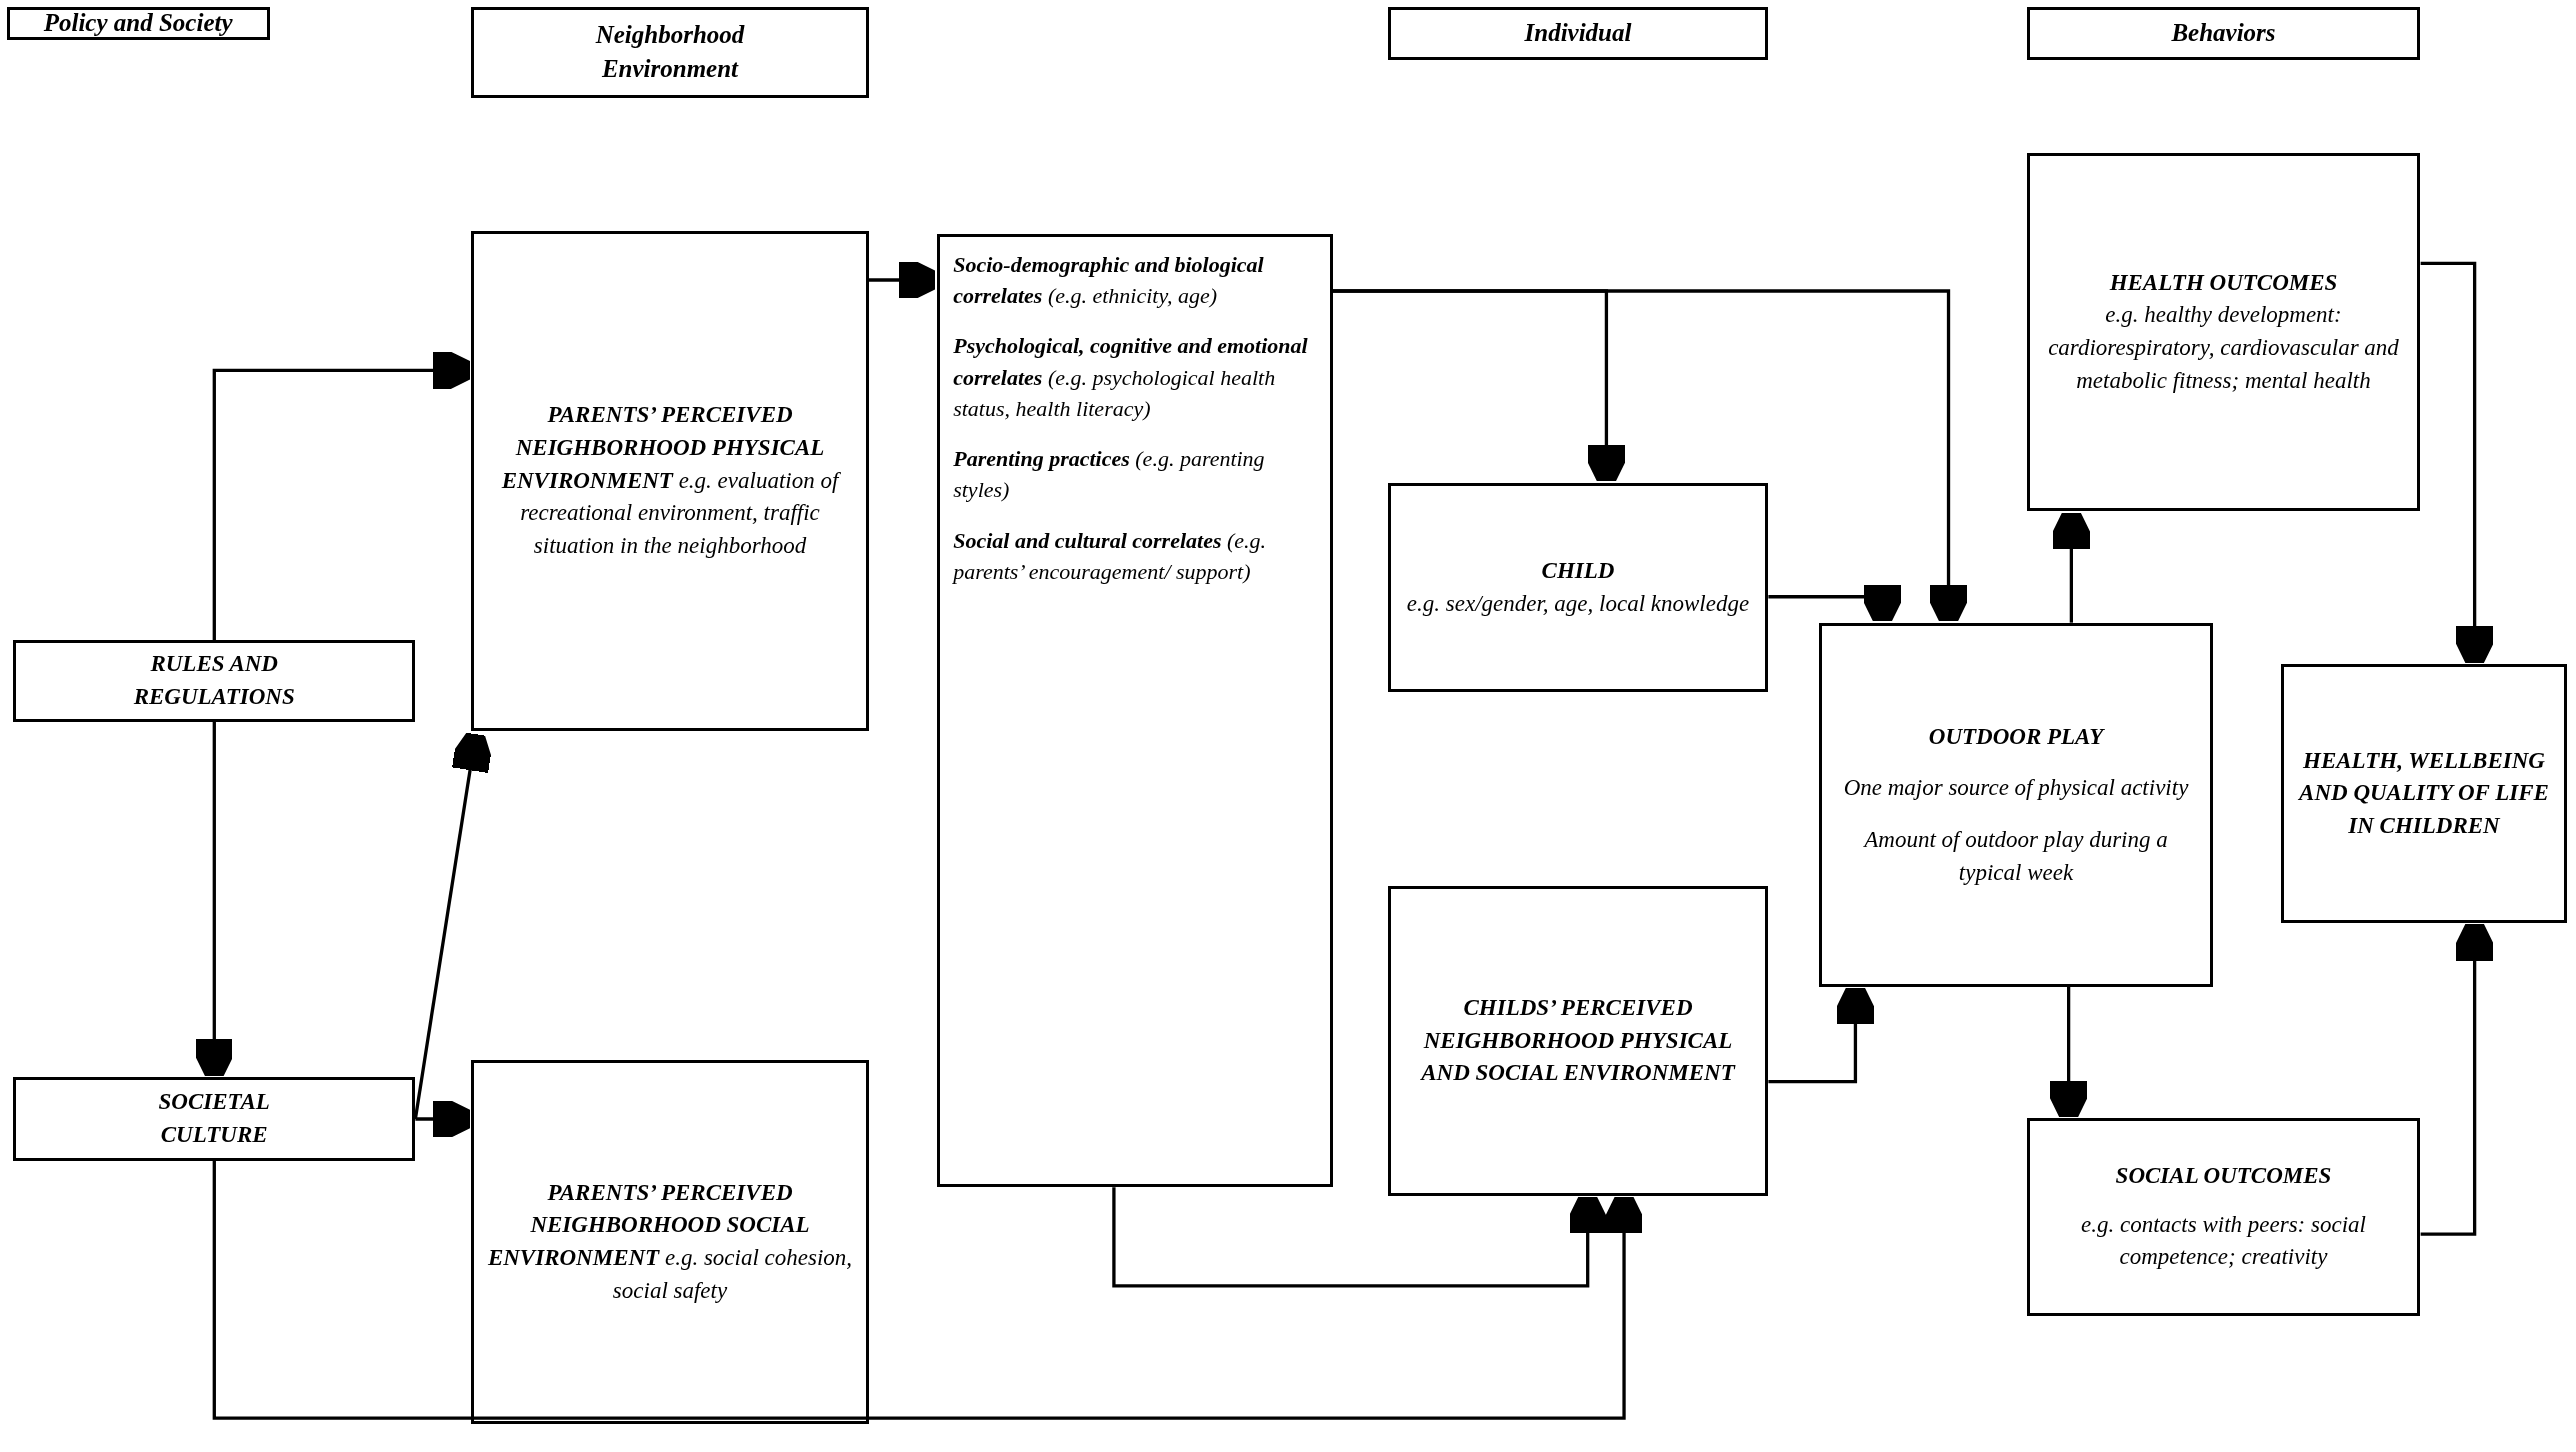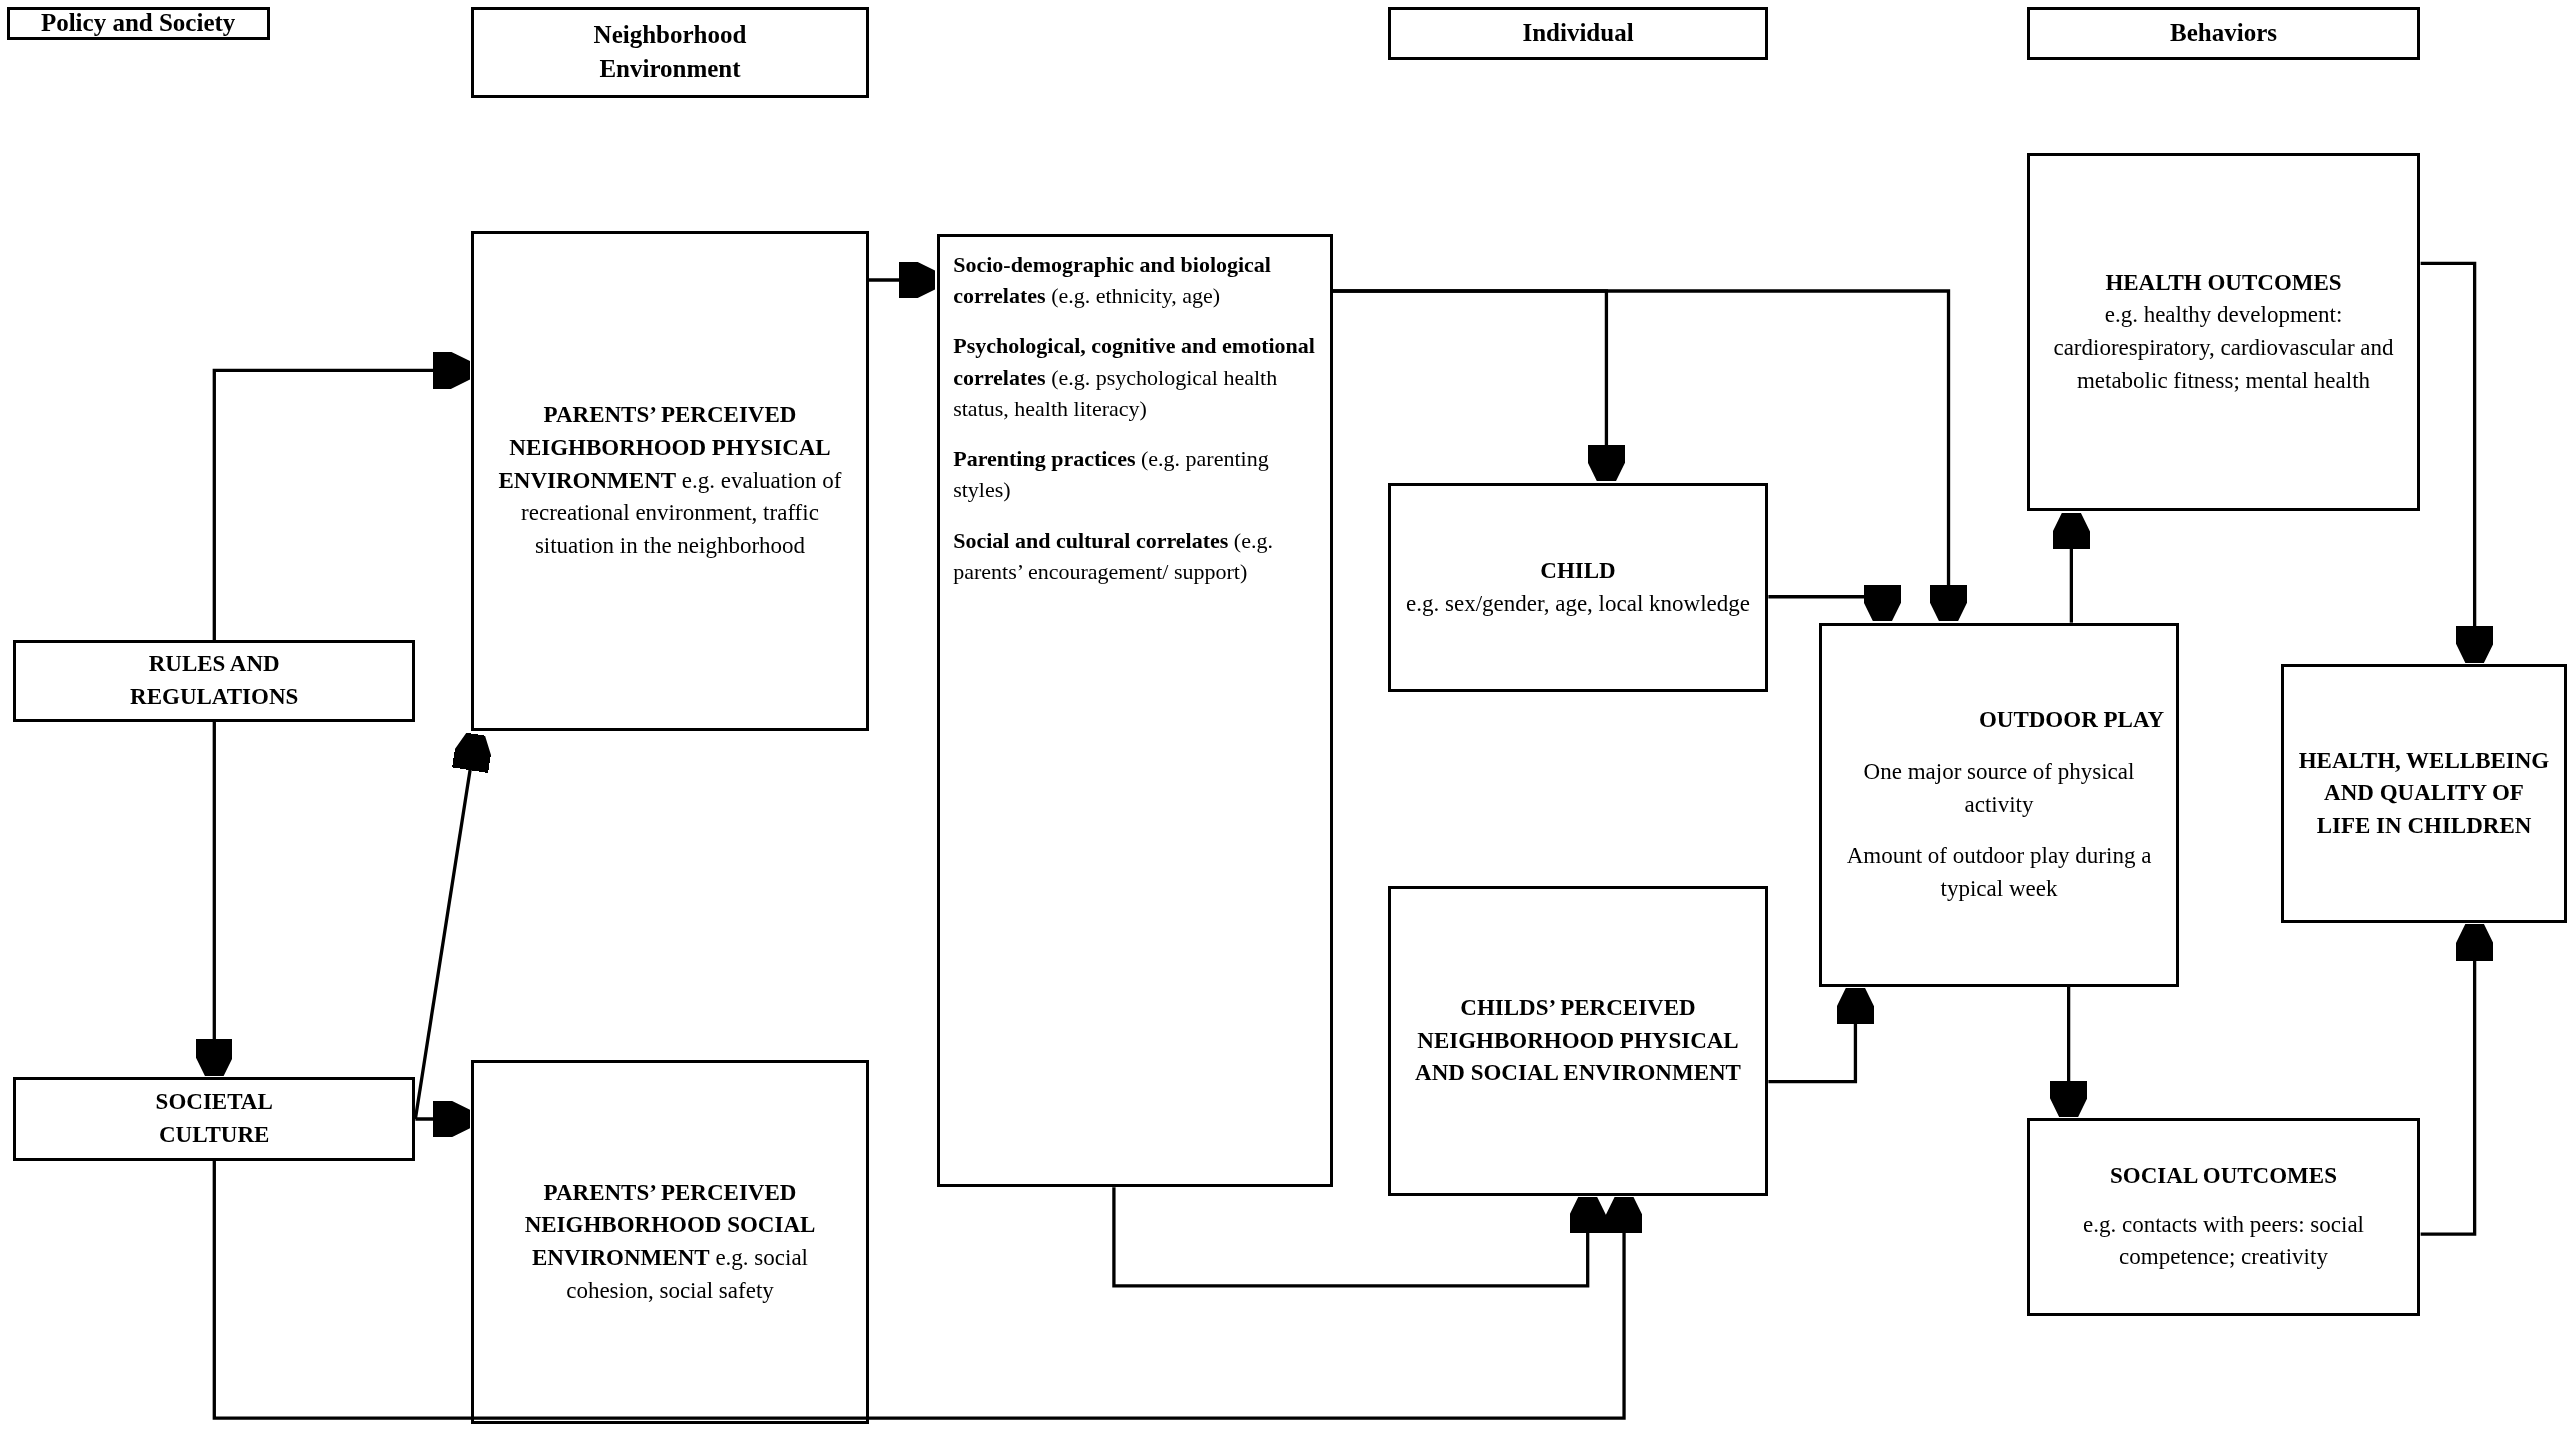--- a/index.html
+++ b/index.html
@@ -1,20 +1,20 @@
 <!DOCTYPE html>
 <html style="font-size:8.8px"><head>
 <meta charset="utf-8">
 <style>
   html,body{margin:0;padding:0;background:#fff;}
   body{font-family:"Liberation Serif","DejaVu Serif",serif;color:#000;}
   #stage{position:relative;width:2576px;height:1453px;background:#fff;overflow:hidden;}
   .box{position:absolute;border:3.3px solid #000;background:#fff;box-sizing:border-box;
        display:flex;flex-direction:column;align-items:center;justify-content:center;
-       text-align:center;}
+       text-align:center;font-style:italic;}
   .hdr{font-weight:bold;font-size:25px;line-height:1.15;}
   .hdr.two{line-height:1.35;}
   .node{font-size:23px;line-height:1.42;padding:7.7px 12px;}
   .bold{font-weight:bold;}
   .ttl{font-weight:bold;display:block;}
   .para{display:block;}
   .gap{display:block;height:19px;}
   .parents-box{padding:0;justify-content:flex-start;}
   .parents-head{width:100%;border-bottom:3.3px solid #000;box-sizing:border-box;
        font-weight:bold;font-size:25px;padding:8.8px 0 10px 0;text-align:center;}
@@ -77,21 +77,21 @@
 
   <div class="box node" style="left:1388px;top:483px;width:380px;height:209px;">
     <span class="ttl">CHILD</span>
     <span class="para">e.g. sex/gender, age, local knowledge</span>
   </div>
 
   <div class="box node" style="left:1388px;top:886px;width:380px;height:310px;">
     <span class="ttl">CHILDS’ PERCEIVED NEIGHBORHOOD PHYSICAL AND SOCIAL ENVIRONMENT</span>
   </div>
 
-  <div class="box node" style="left:1819px;top:623px;width:360px;height:364px;align-items:flex-end;">
+  <div class="box node" style="left:1819px;top:623px;width:394px;height:364px;">
     <span class="ttl">OUTDOOR PLAY</span>
     <span class="gap"></span>
     <span class="para">One major source of physical activity</span>
     <span class="gap"></span>
     <span class="para">Amount of outdoor play during a typical week</span>
   </div>
 
   <div class="box node" style="left:2027px;top:153px;width:393px;height:358px;">
     <span class="ttl">HEALTH OUTCOMES</span>
     <span class="para">e.g. healthy development: cardiorespiratory, cardiovascular and metabolic fitness; mental health</span>

